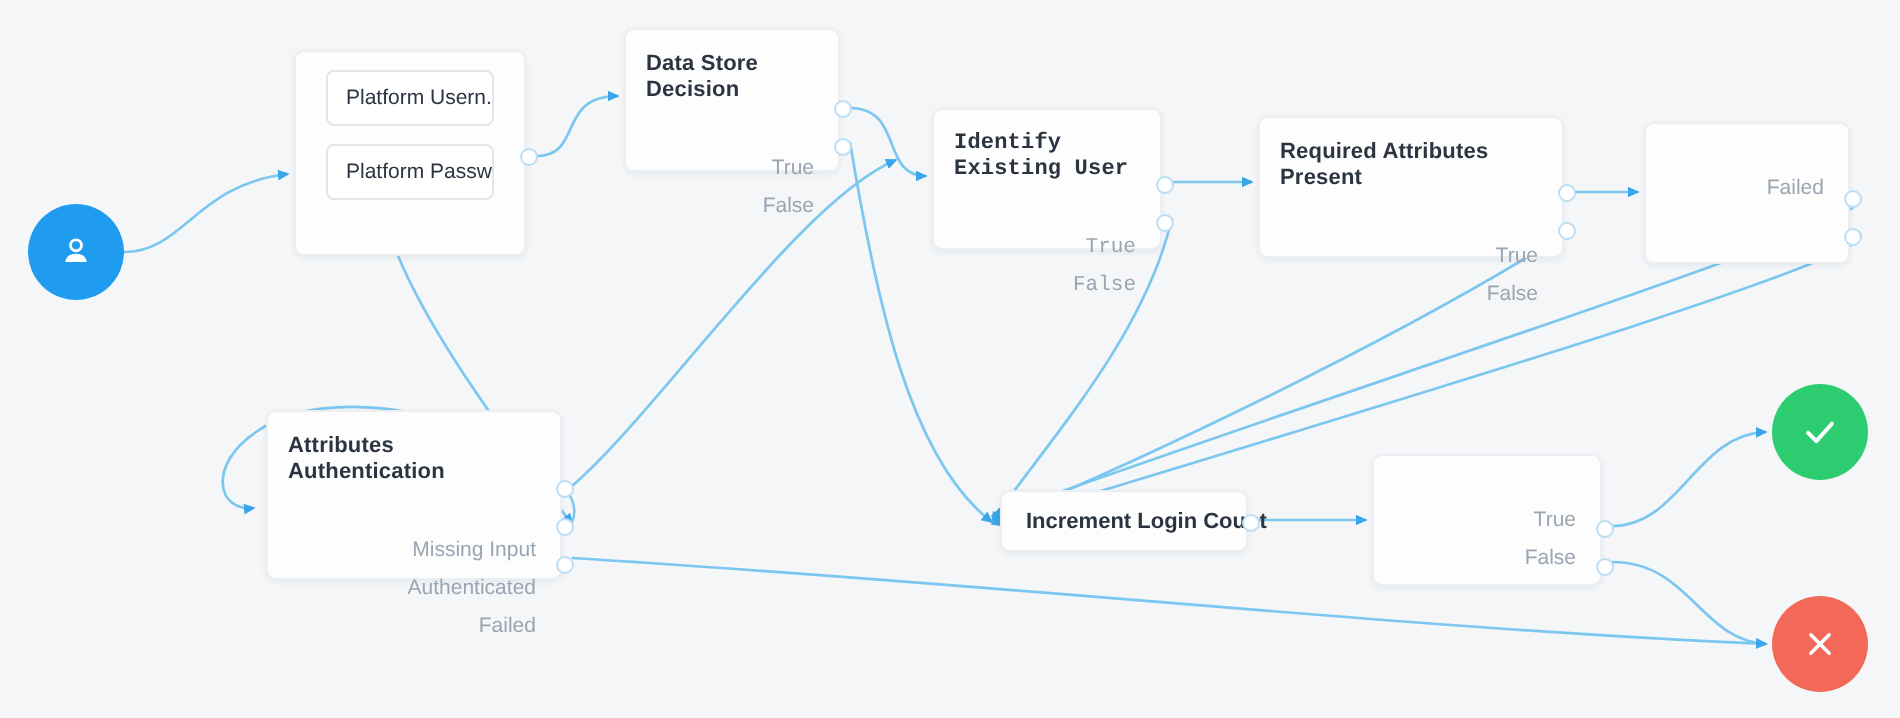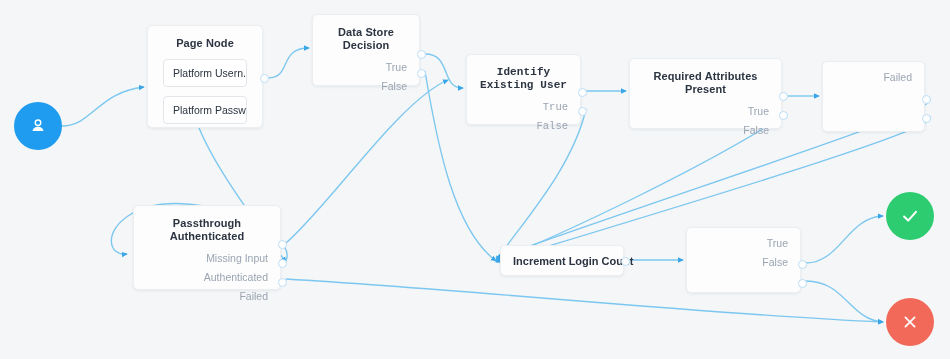--- a/index.html
+++ b/index.html
@@ -27,29 +27,29 @@
     background: #fdfdfe;
     border: 1px solid #eceff2;
     border-radius: 5px;
     box-shadow: 0 1px 3px rgba(30,50,80,0.07);
     box-sizing: border-box;
   }
   .node-title {
     font-size: 11px;
     font-weight: bold;
     color: #2b3440;
-    text-align: center;
+    text-align: left;
     padding-top: 11px;
     padding-left: 10px;
     padding-right: 10px;
     line-height: 13px;
     letter-spacing: 0.1px;
   }
   .ports {
-    margin-top: 6px;
+    margin-top: 23px;
     padding-right: 12px;
   }
   .port {
     font-size: 10.5px;
     color: #9aa5b1;
     text-align: right;
     line-height: 19px;
     height: 19px;
     white-space: nowrap;
   }
@@ -146,21 +146,20 @@
   </svg>
 
   <div class="circle-node start-node" style="left:14px; top:102px; width:48px; height:48px;">
     <svg width="20" height="20" viewBox="0 0 24 24">
       <circle cx="12" cy="8" r="3.3" fill="none" stroke="#ffffff" stroke-width="1.7"></circle>
       <path d="M5.5 18 C6.2 14.2 9 13 12 13 C15 13 17.8 14.2 18.5 18 Z" fill="#ffffff"></path>
     </svg>
   </div>
 
   <div class="node" style="left:147px; top:25px; width:116px; height:103px;">
-    <div class="node-title">Page Node</div>
     <div class="fields-wrap">
       <div class="field">Platform Usern...</div>
       <div class="field">Platform Passw...</div>
     </div>
     <div class="port-dot" style="left:111.5px; top:48px;"></div>
   </div>
 
   <div class="node" style="left:312px; top:14px; width:108px; height:72px;">
     <div class="node-title">Data Store Decision</div>
     <div class="ports">
@@ -193,21 +192,21 @@
 
   <div class="node" style="left:822px; top:61px; width:103px; height:71px;">
     <div class="ports">
       <div class="port">Failed</div>
     </div>
     <div class="port-dot" style="left:98.5px; top:33px;"></div>
     <div class="port-dot" style="left:98.5px; top:52px;"></div>
   </div>
 
   <div class="node" style="left:133px; top:205px; width:148px; height:85px;">
-    <div class="node-title">Passthrough Authenticated</div>
+    <div class="node-title">Attributes Authentication</div>
     <div class="ports">
       <div class="port">Missing Input</div>
       <div class="port">Authenticated</div>
       <div class="port">Failed</div>
     </div>
     <div class="port-dot" style="left:143.5px; top:34px;"></div>
     <div class="port-dot" style="left:143.5px; top:53px;"></div>
     <div class="port-dot" style="left:143.5px; top:72px;"></div>
   </div>
 

